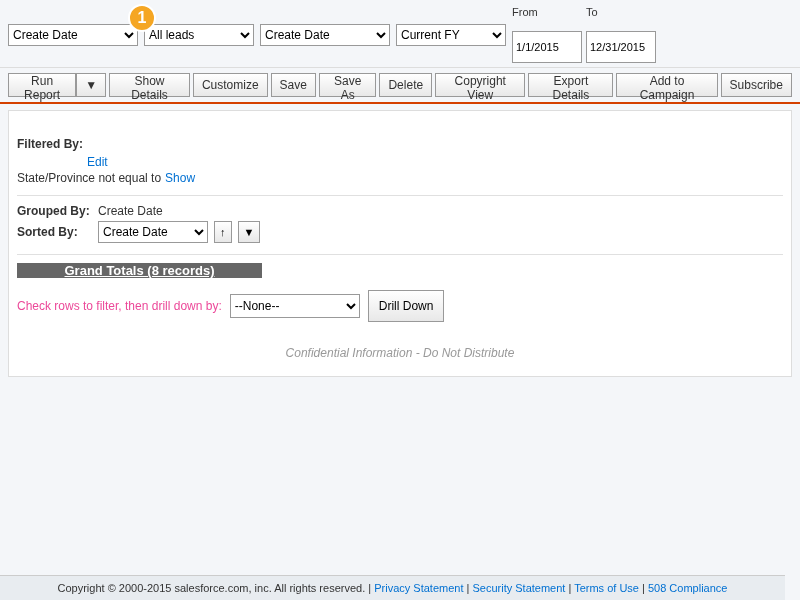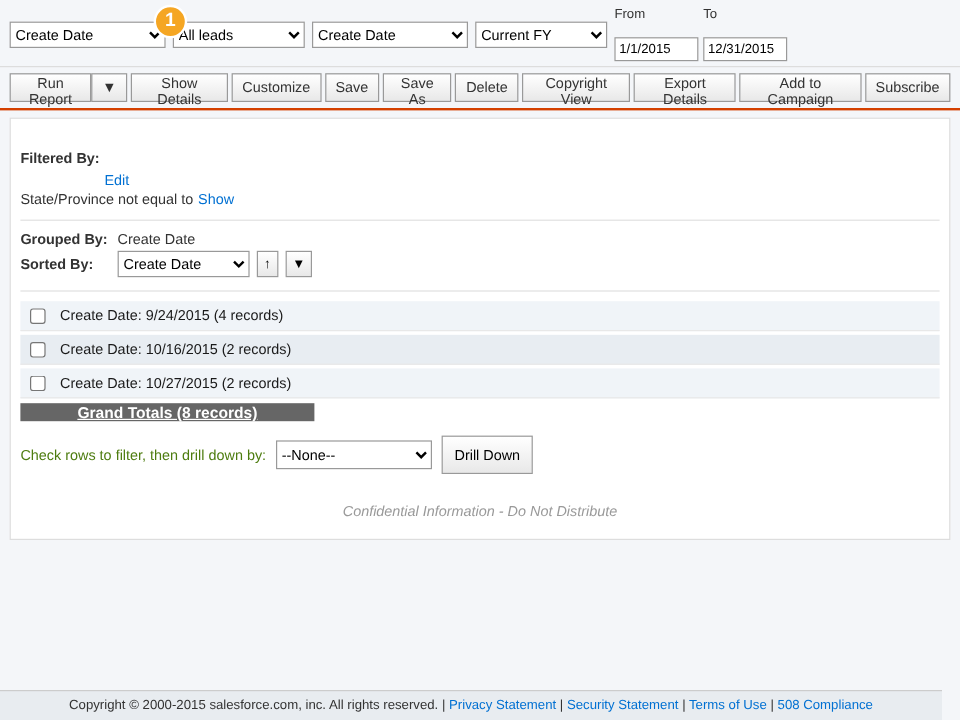--- a/index.html
+++ b/index.html
@@ -40,21 +40,21 @@
       flex-direction: column;
       font-size: 11px;
     }
     .date-range .date-row {
       display: flex;
       gap: 4px;
       align-items: center;
     }
     .date-range input {
       width: 70px;
-      height: 20px;
+      height: 32px;
       font-size: 11px;
       border: 1px solid #999;
       padding: 1px 3px;
     }
     .date-labels {
       display: flex;
       gap: 4px;
       margin-bottom: 13px;
     }
     .date-labels span { width: 70px; font-size: 11px; color: #333; }
@@ -199,21 +199,21 @@
       text-decoration: underline;
     }
 
     
     .drill-section {
       display: flex;
       align-items: center;
       gap: 8px;
       margin-top: 6px;
     }
-    .drill-label { font-size: 12px; color: #4d7c0f; }
+    .drill-label { font-size: 12px; color: #ec4899; }
     .drill-select {
       height: 24px;
       font-size: 12px;
       border: 1px solid #999;
       background: white;
       cursor: pointer;
       width: 130px;
     }
     .drill-btn {
       height: 32px;
@@ -315,34 +315,20 @@
     <div class="group-row">
       <span class="group-key">Sorted By:</span>
       <select class="sort-select">
         <option>Create Date</option>
       </select>
       <button class="sort-arrow-btn">↑</button>
       <button class="sort-arrow-btn">▼</button>
     </div>
   </div>
 
-  <div class="data-section">
-    <div class="data-row">
-      <input type="checkbox" style="">
-      <span class="data-row-text">Create Date: 9/24/2015 (4 records)</span>
-    </div>
-    <div class="data-row">
-      <input type="checkbox" style="">
-      <span class="data-row-text">Create Date: 10/16/2015 (2 records)</span>
-    </div>
-    <div class="data-row">
-      <input type="checkbox" style="">
-      <span class="data-row-text">Create Date: 10/27/2015 (2 records)</span>
-    </div>
-  </div>
 
   <div class="grand-totals">Grand Totals (8 records)</div>
 
   <div class="drill-section">
     <span class="drill-label">Check rows to filter, then drill down by:</span>
     <select class="drill-select">
       <option>--None--</option>
     </select>
     <button class="drill-btn">Drill Down</button>
   </div>

